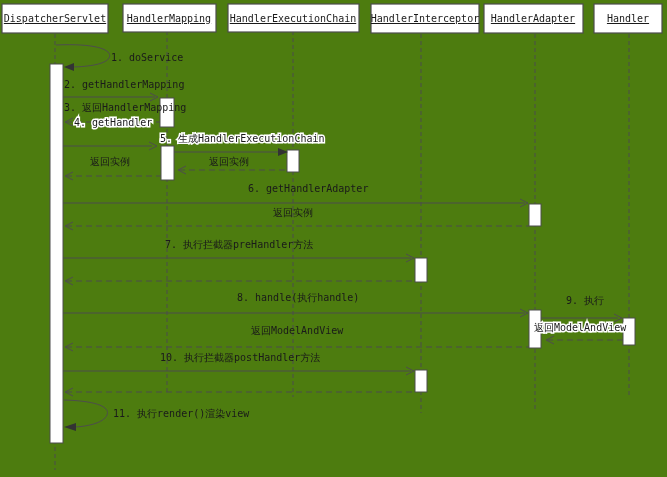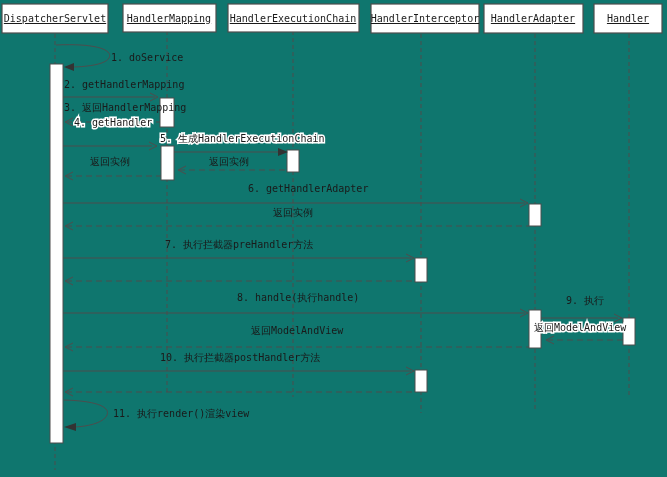--- a/index.html
+++ b/index.html
@@ -1,19 +1,19 @@
 <!DOCTYPE html>
 <html><head>
 <meta charset="utf-8">
 <style>
   html, body { margin: 0; padding: 0; background: #ffffff; }
   #stage {
     position: relative;
     width: 667px; height: 477px;
-    background: #0f766e;
+    background: #4d7c0f;
     font-family: "DejaVu Sans Mono", "DejaVu Sans", monospace;
   }
   svg text {
     font-family: "DejaVu Sans Mono", "DejaVu Sans", monospace;
     font-size: 10px;
     fill: #1a1a1a;
   }
   .pbox   { fill: #ffffff; stroke: #4d4d4d; stroke-width: 1.2; }
   .plabel { text-anchor: middle; text-decoration: underline; }
   .act    { fill: #ffffff; stroke: #4d4d4d; stroke-width: 1; }

